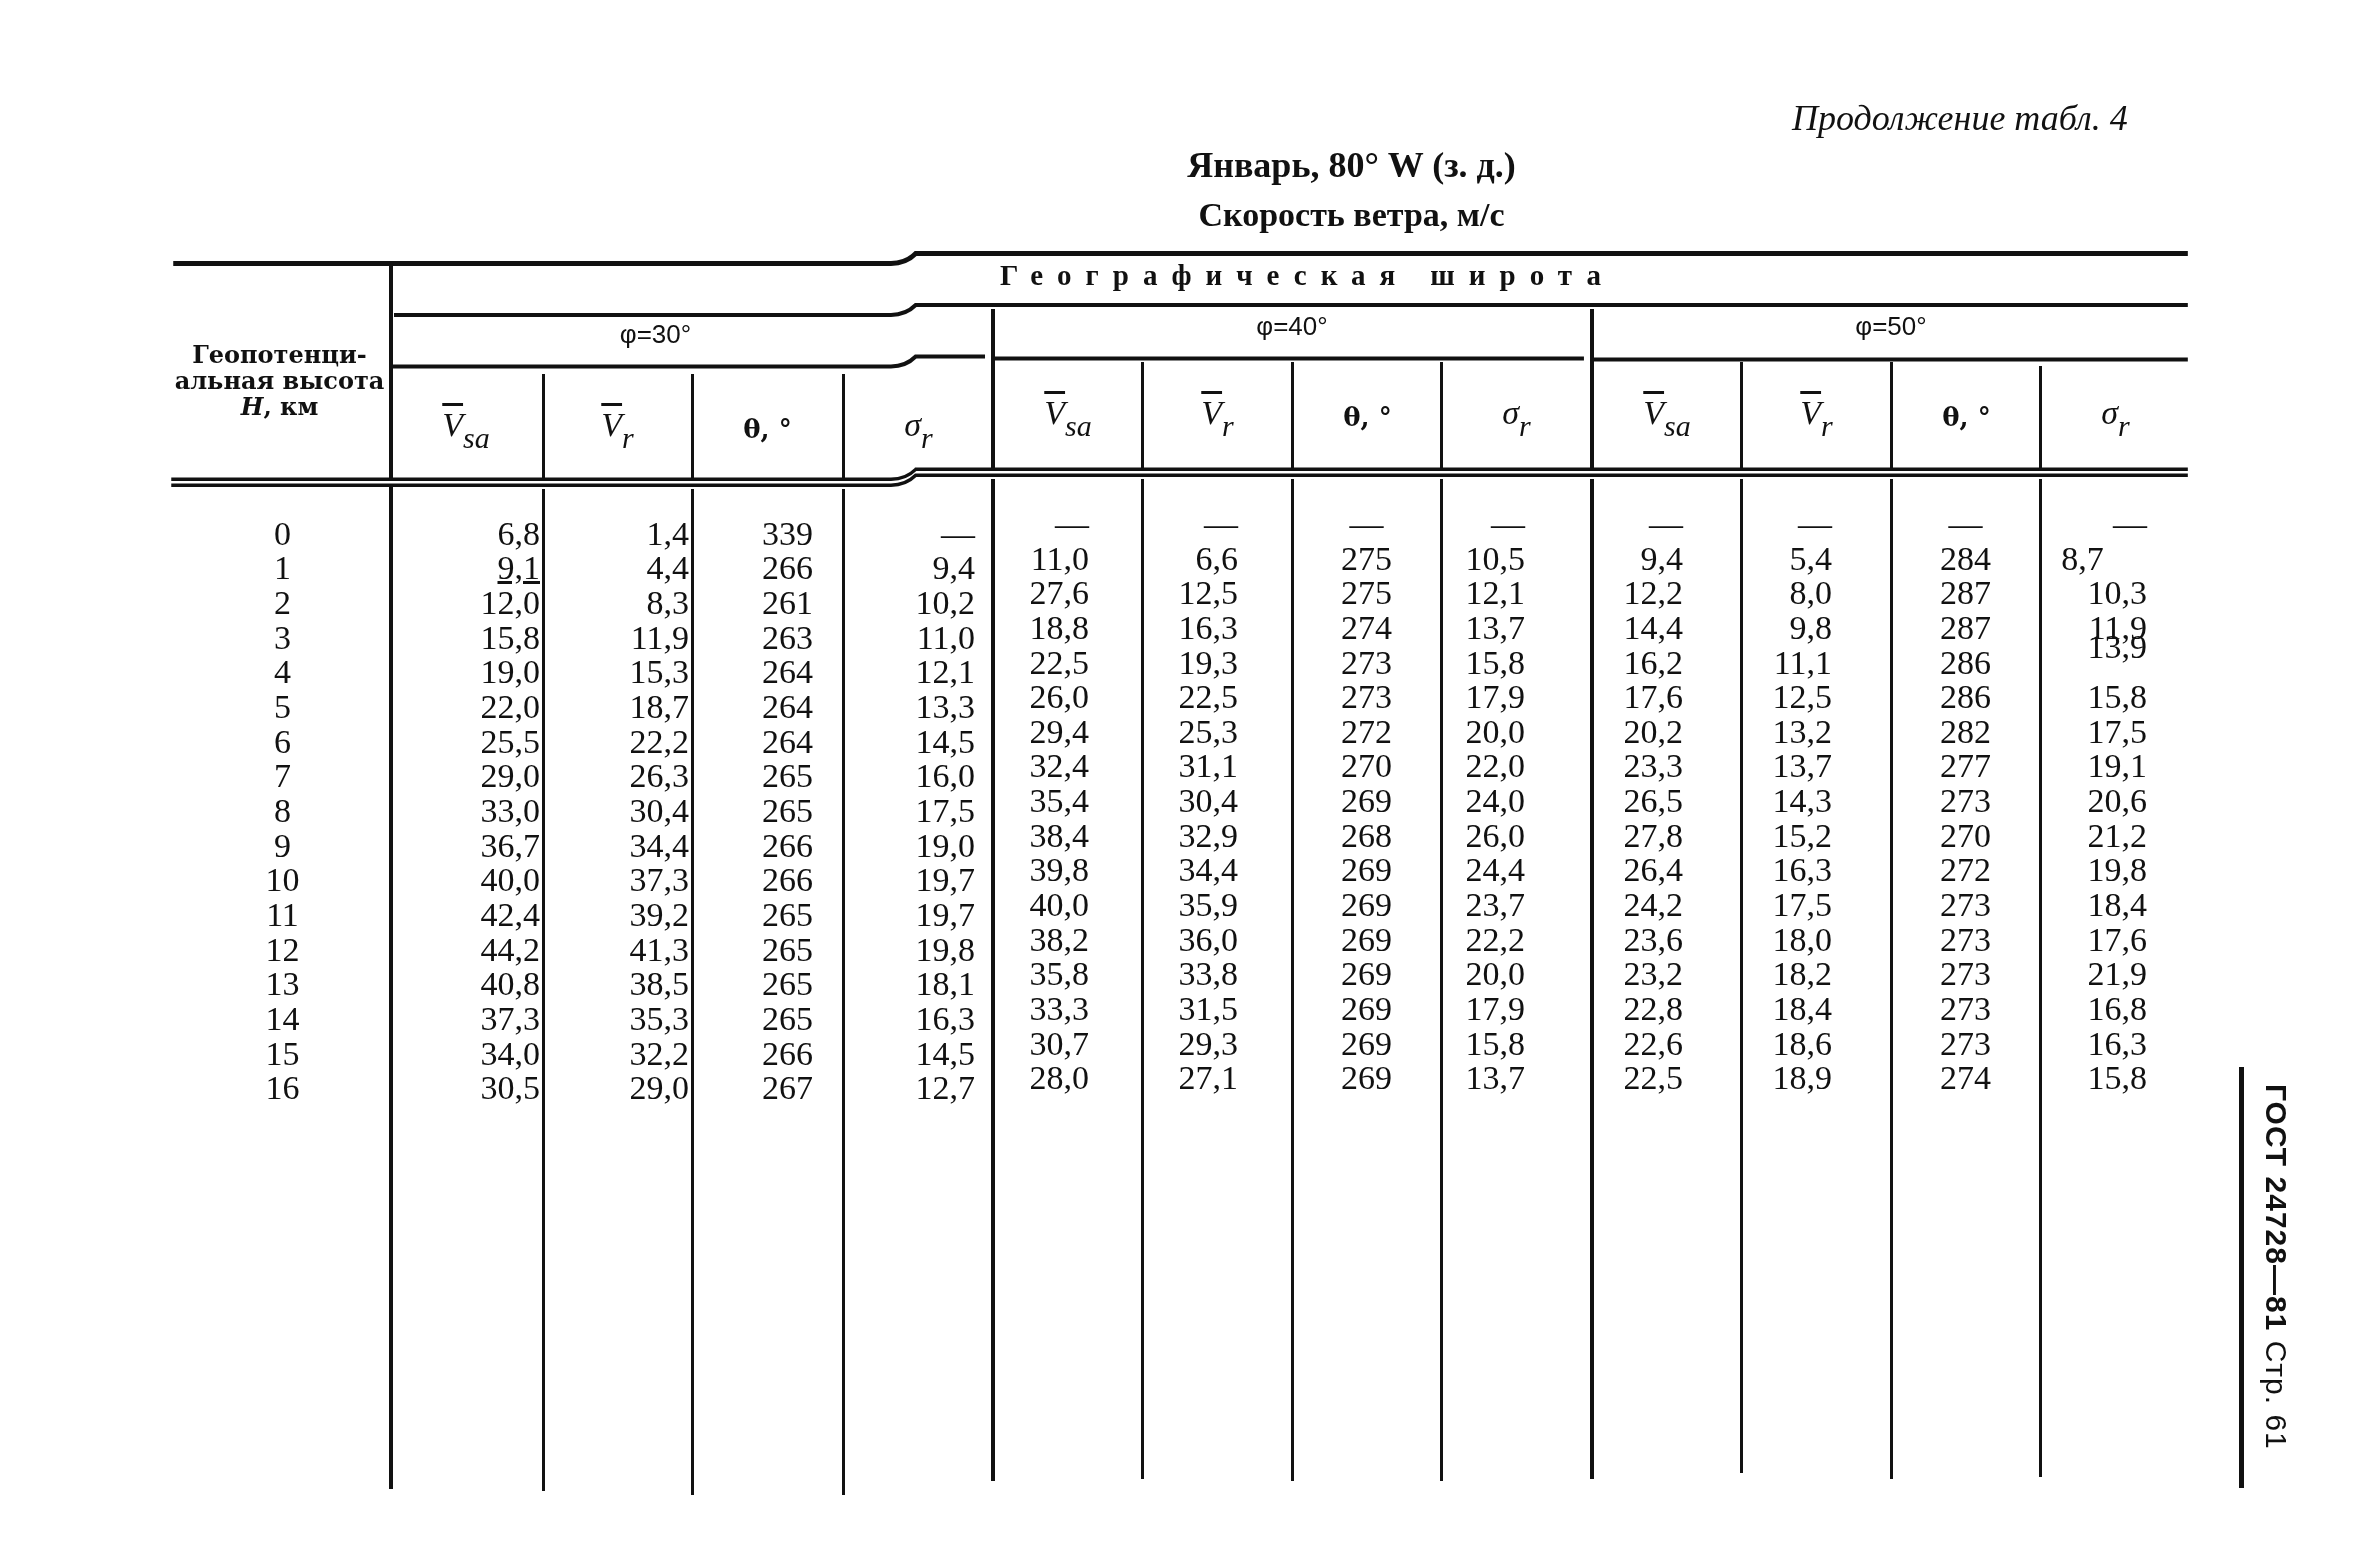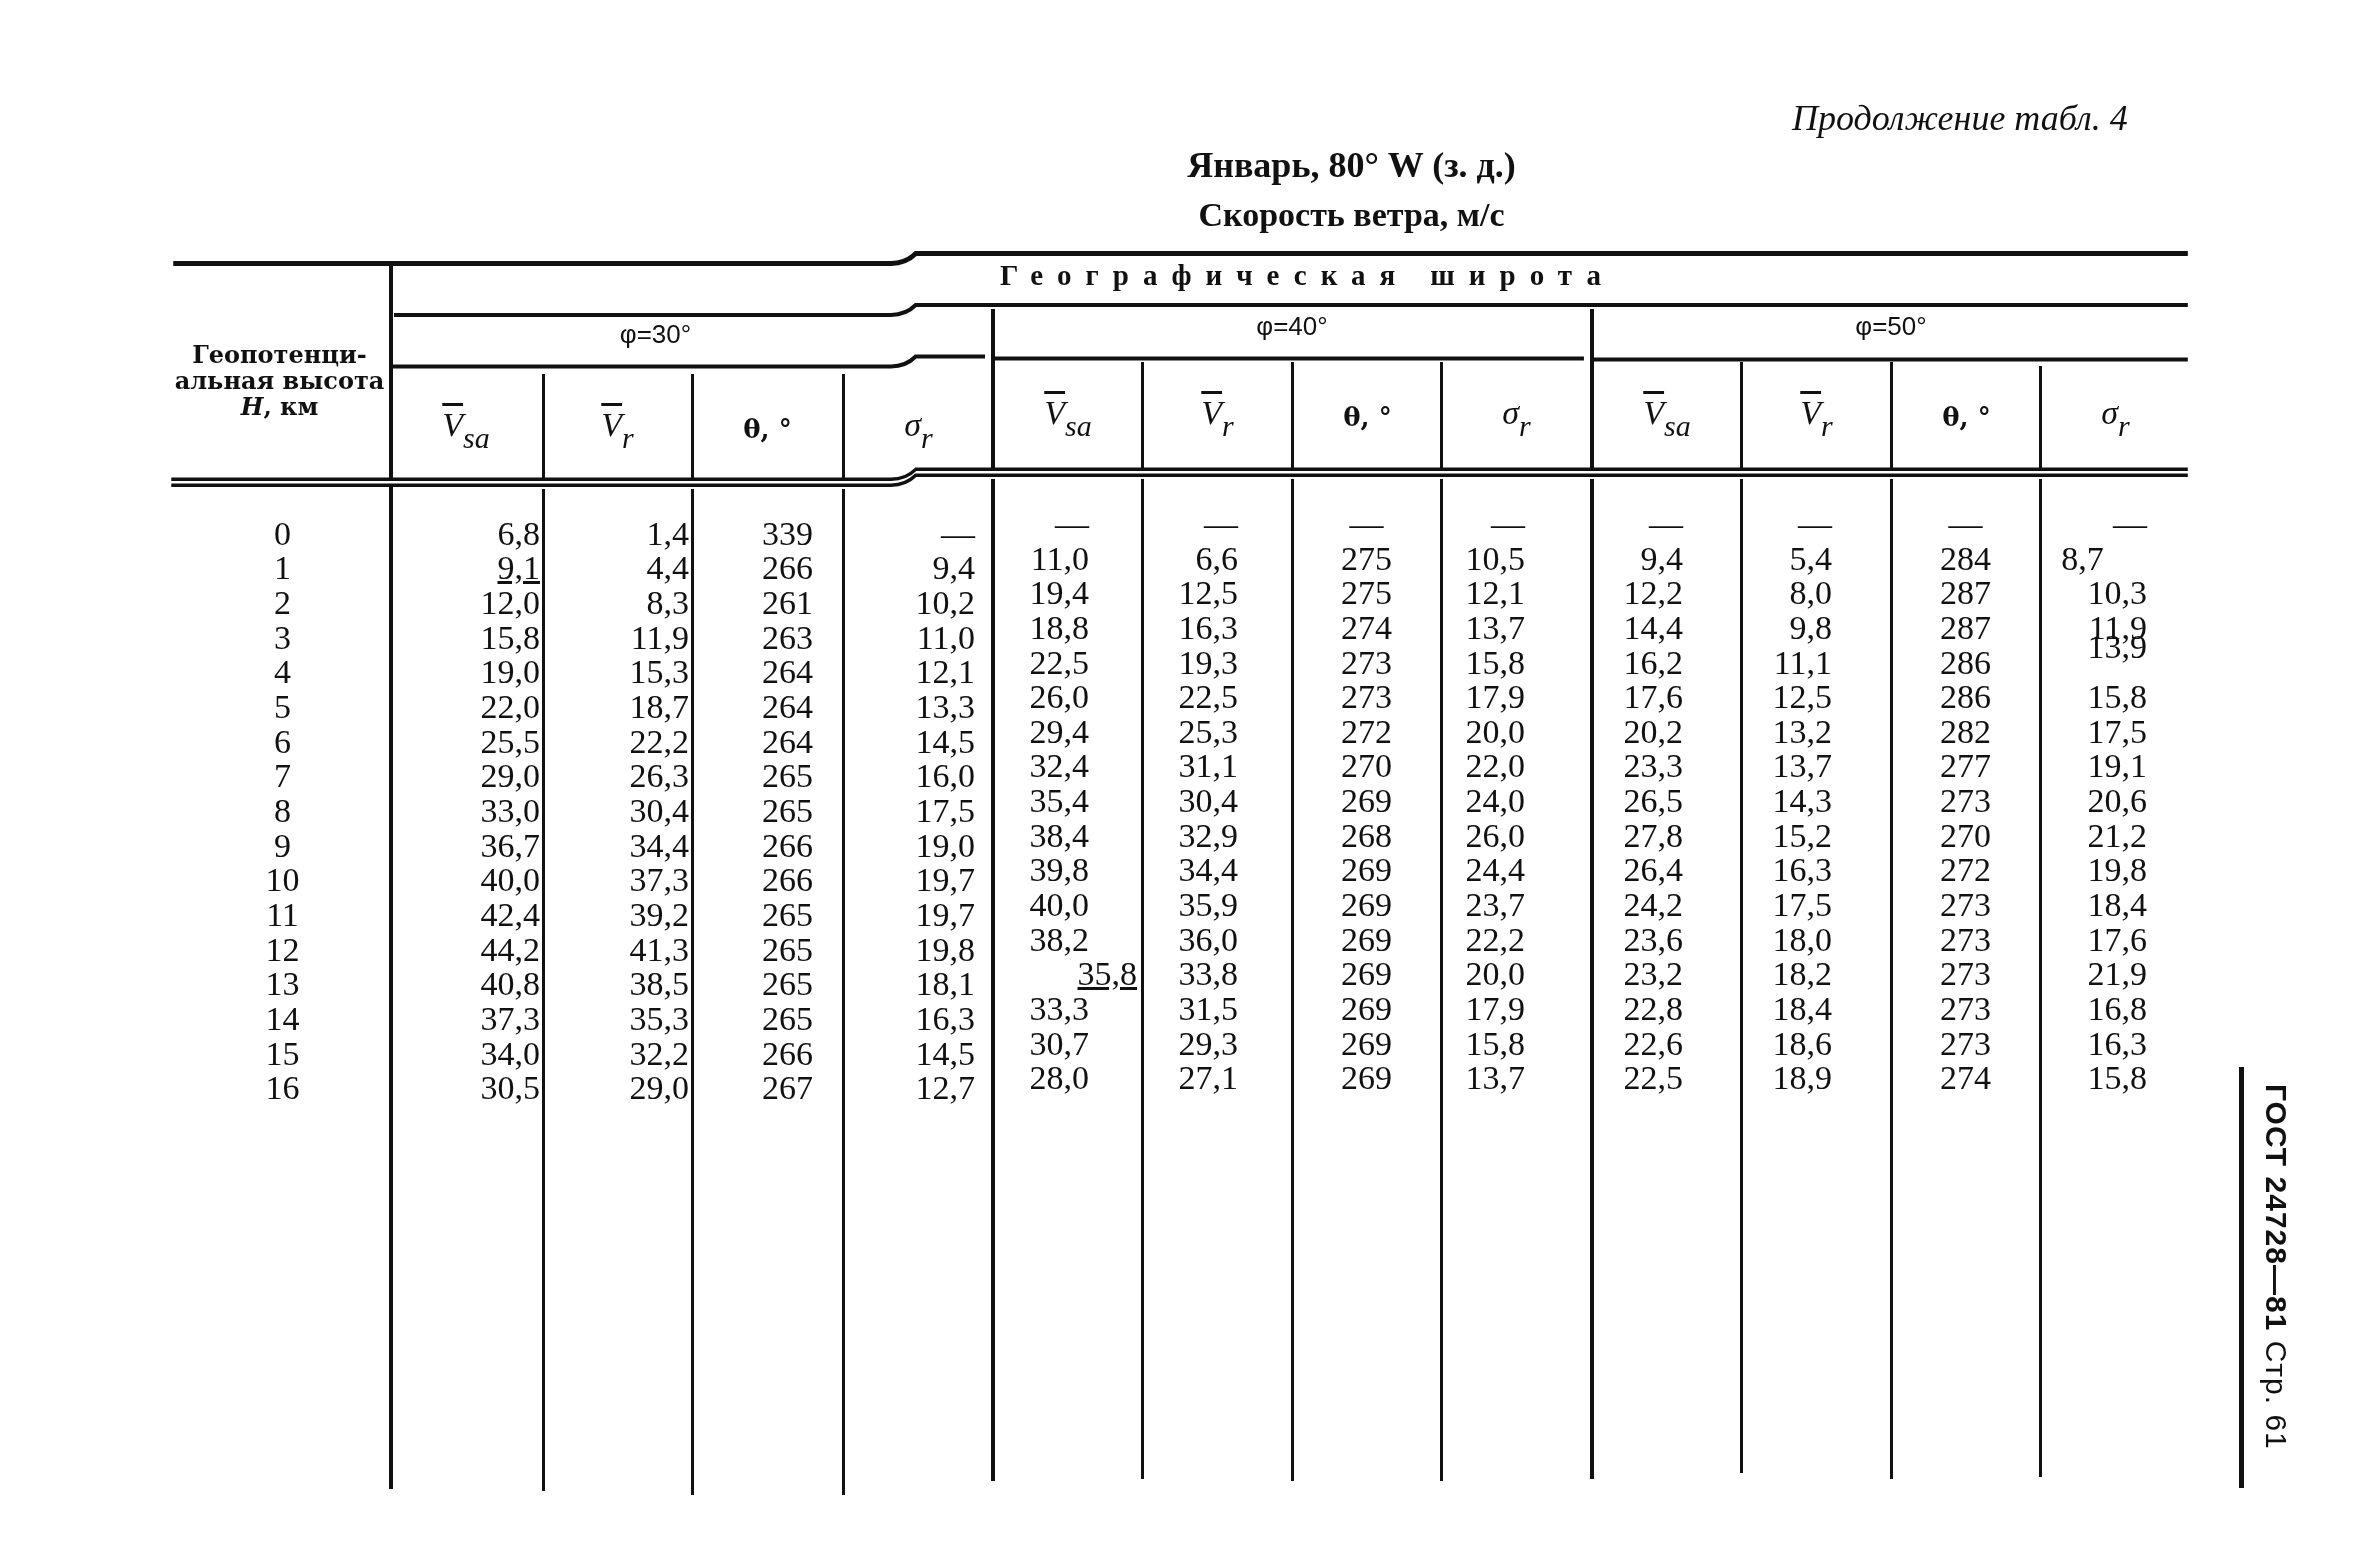--- a/index.html
+++ b/index.html
@@ -127,21 +127,21 @@
       <div class="cell" style="left: 1396px; width: 129px; top: 540px;">10,5</div>
       <div class="cell" style="left: 1554px; width: 129px; top: 540px;">9,4</div>
       <div class="cell" style="left: 1703px; width: 129px; top: 540px;">5,4</div>
       <div class="cell center" style="left: 1906px; width: 119px; top: 540px;">284</div>
       <div class="cell" style="left: 2018px; width: 129px; top: 540px; text-align: center;">8,7</div>
       <div class="hcell" style="left: 238px; width: 89px; top: 584px;">2</div>
       <div class="cell" style="left: 411px; width: 129px; top: 584px;">12,0</div>
       <div class="cell" style="left: 560px; width: 129px; top: 584px;">8,3</div>
       <div class="cell center" style="left: 728px; width: 119px; top: 584px;">261</div>
       <div class="cell" style="left: 846px; width: 129px; top: 584px;">10,2</div>
-      <div class="cell" style="left: 960px; width: 129px; top: 574px;">19,4</div>
+      <div class="cell" style="left: 960px; width: 129px; top: 574px;">27,6</div>
       <div class="cell" style="left: 1109px; width: 129px; top: 574px;">12,5</div>
       <div class="cell center" style="left: 1307px; width: 119px; top: 574px;">275</div>
       <div class="cell" style="left: 1396px; width: 129px; top: 574px;">12,1</div>
       <div class="cell" style="left: 1554px; width: 129px; top: 574px;">12,2</div>
       <div class="cell" style="left: 1703px; width: 129px; top: 574px;">8,0</div>
       <div class="cell center" style="left: 1906px; width: 119px; top: 574px;">287</div>
       <div class="cell" style="left: 2018px; width: 129px; top: 574px;">10,3</div>
       <div class="hcell" style="left: 238px; width: 89px; top: 619px;">3</div>
       <div class="cell" style="left: 411px; width: 129px; top: 619px;">15,8</div>
       <div class="cell" style="left: 560px; width: 129px; top: 619px;">11,9</div>
@@ -270,21 +270,21 @@
       <div class="cell" style="left: 1396px; width: 129px; top: 921px;">22,2</div>
       <div class="cell" style="left: 1554px; width: 129px; top: 921px;">23,6</div>
       <div class="cell" style="left: 1703px; width: 129px; top: 921px;">18,0</div>
       <div class="cell center" style="left: 1906px; width: 119px; top: 921px;">273</div>
       <div class="cell" style="left: 2018px; width: 129px; top: 921px;">17,6</div>
       <div class="hcell" style="left: 238px; width: 89px; top: 965px;">13</div>
       <div class="cell" style="left: 411px; width: 129px; top: 965px;">40,8</div>
       <div class="cell" style="left: 560px; width: 129px; top: 965px;">38,5</div>
       <div class="cell center" style="left: 728px; width: 119px; top: 965px;">265</div>
       <div class="cell" style="left: 846px; width: 129px; top: 965px;">18,1</div>
-      <div class="cell" style="left: 1008px; width: 129px; top: 955px; text-decoration: underline;">35,8</div>
+      <div class="cell" style="left: 960px; width: 129px; top: 955px;">35,8</div>
       <div class="cell" style="left: 1109px; width: 129px; top: 955px;">33,8</div>
       <div class="cell center" style="left: 1307px; width: 119px; top: 955px;">269</div>
       <div class="cell" style="left: 1396px; width: 129px; top: 955px;">20,0</div>
       <div class="cell" style="left: 1554px; width: 129px; top: 955px;">23,2</div>
       <div class="cell" style="left: 1703px; width: 129px; top: 955px;">18,2</div>
       <div class="cell center" style="left: 1906px; width: 119px; top: 955px;">273</div>
       <div class="cell" style="left: 2018px; width: 129px; top: 955px;">21,9</div>
       <div class="hcell" style="left: 238px; width: 89px; top: 1000px;">14</div>
       <div class="cell" style="left: 411px; width: 129px; top: 1000px;">37,3</div>
       <div class="cell" style="left: 560px; width: 129px; top: 1000px;">35,3</div>

